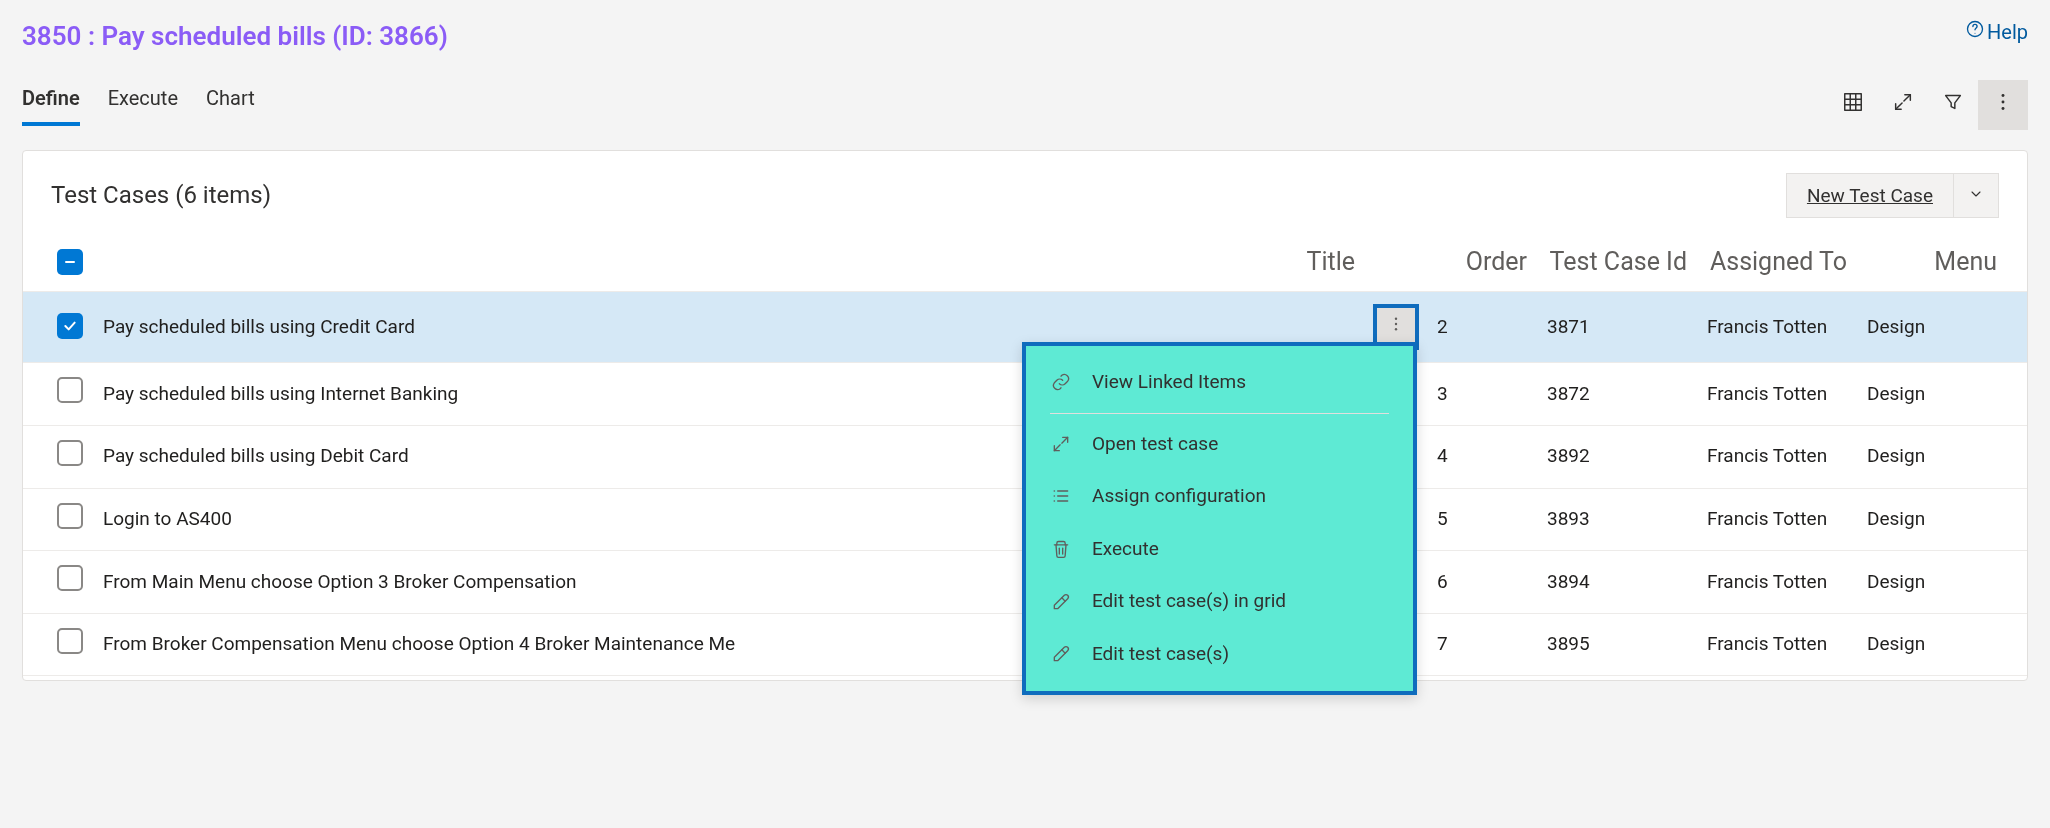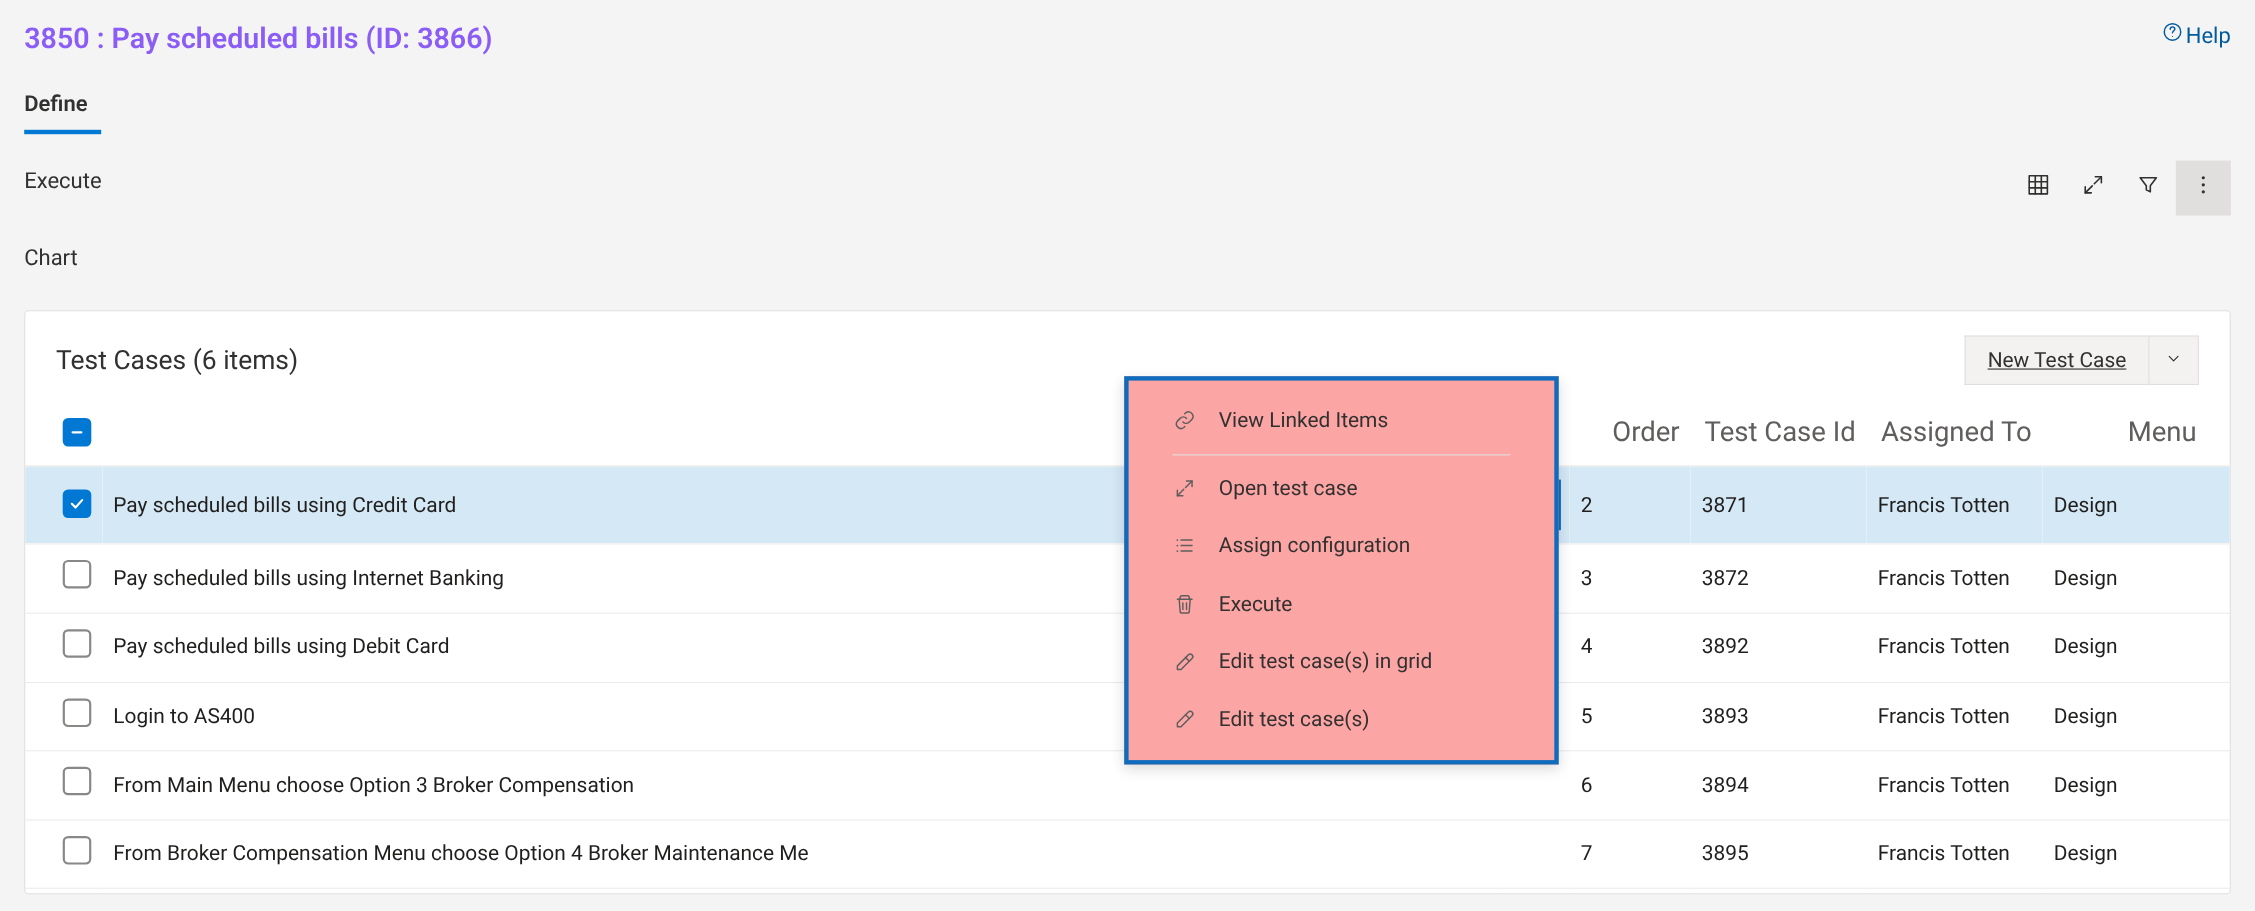--- a/index.html
+++ b/index.html
@@ -35,21 +35,20 @@
   .help-link svg { width: 20px; height: 20px; }
   .tabs-row {
     display: flex;
     justify-content: space-between;
     align-items: center;
     margin-top: 26px;
   }
   .tabs {
     display: flex;
     gap: 28px;
-    flex-direction: column;
   }
   .tab {
     font-size: 20px;
     color: #323130;
     padding-bottom: 10px;
     cursor: pointer;
     border-bottom: 4px solid transparent;
   }
   .tab.active {
     font-weight: 600;
@@ -175,26 +174,26 @@
     justify-content: center;
     background: #e1dfdd;
     cursor: pointer;
     outline: 4px solid #0f6cbd;
     outline-offset: -2px;
   }
   .row-menu-btn svg { width: 18px; height: 18px; color: #605e5c; }
 
   .context-menu {
     position: absolute;
-    background: #fca5a5;
+    background: #5eead4;
     border: 4px solid #0f6cbd;
     box-shadow: 0 4px 12px rgba(0,0,0,0.15);
     width: 395px;
     z-index: 100;
-    padding: 10px 16px;
+    padding: 10px 0;
   }
   .context-item {
     display: flex;
     align-items: center;
     gap: 20px;
     padding: 13px 24px;
     cursor: pointer;
     font-size: 19px;
     color: #323130;
   }

